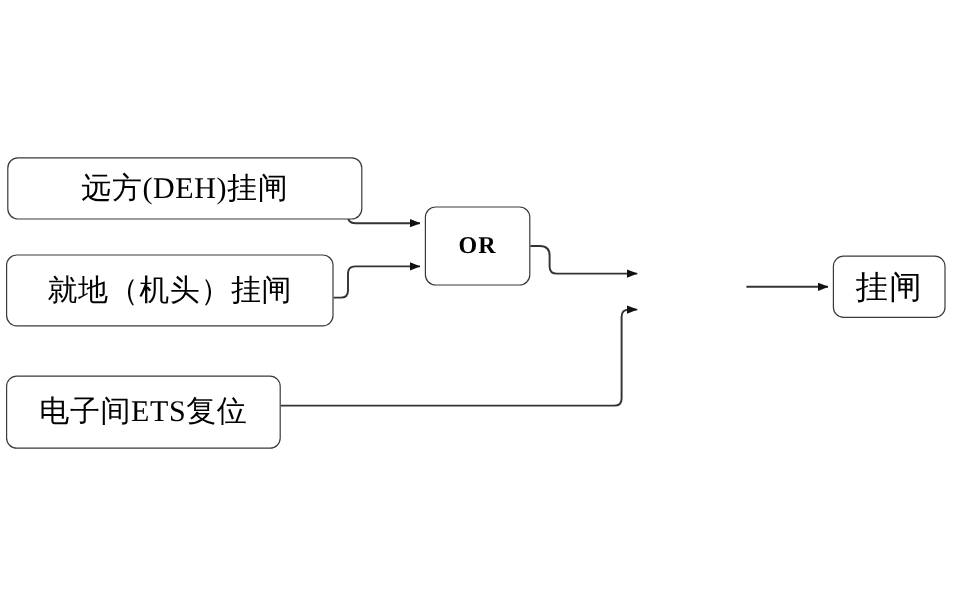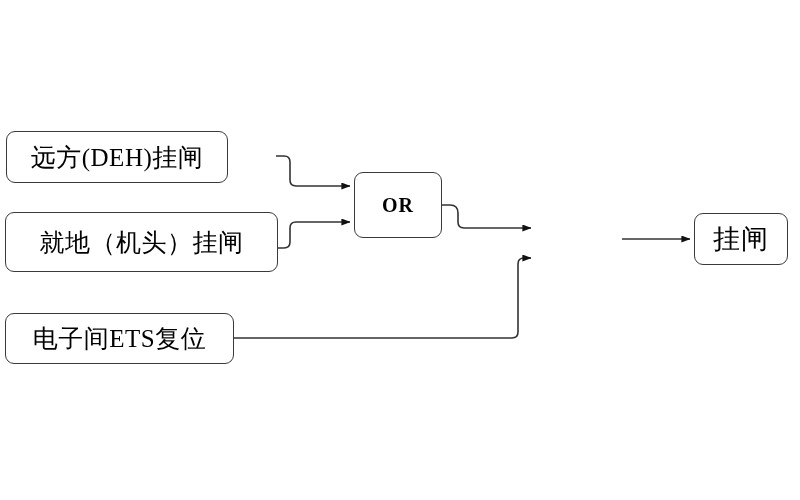--- a/index.html
+++ b/index.html
@@ -69,29 +69,29 @@
 
     <path d="M278,248 L284,248 Q290,248 290,242 L290,228 Q290,222 296,222 L350,222" fill="none" stroke="#333333" stroke-width="1.6" marker-end="url(#arrowhead)"></path>
 
     <path d="M442,205 L450,205 Q458,205 458,213 L458,222 Q458,228 464,228 L531,228" fill="none" stroke="#333333" stroke-width="1.6" marker-end="url(#arrowhead)"></path>
 
     <path d="M234,338 L512,338 Q518,338 518,332 L518,264 Q518,258 524,258 L531,258" fill="none" stroke="#333333" stroke-width="1.6" marker-end="url(#arrowhead)"></path>
 
     <path d="M622,239 L690,239" fill="none" stroke="#333333" stroke-width="1.6" marker-end="url(#arrowhead)"></path>
   </svg>
 
-  <div class="node input-node" style="left:6px; top:131px; width:222px; height:52px;justify-content:center;">
+  <div class="node input-node" style="left:6px; top:131px; width:296px; height:52px;justify-content:center;">
     <span>远方(DEH)挂闸</span>
   </div>
 
   <div class="node input-node" style="left:5px; top:212px; width:273px; height:60px;">
     <span>就地（机头）挂闸</span>
   </div>
 
-  <div class="node input-node" style="left:5px; top:313px; width:229px; height:51px;">
+  <div class="node input-node" style="left:5px; top:313px; width:229px; height:61px;">
     <span>电子间ETS复位</span>
   </div>
 
   <div class="node gate-node" style="left:354px; top:172px; width:88px; height:66px;">
     <span>OR</span>
   </div>
 
 
   <div class="node output-node" style="left:694px; top:213px; width:94px; height:52px;">
     <span>挂闸</span>

